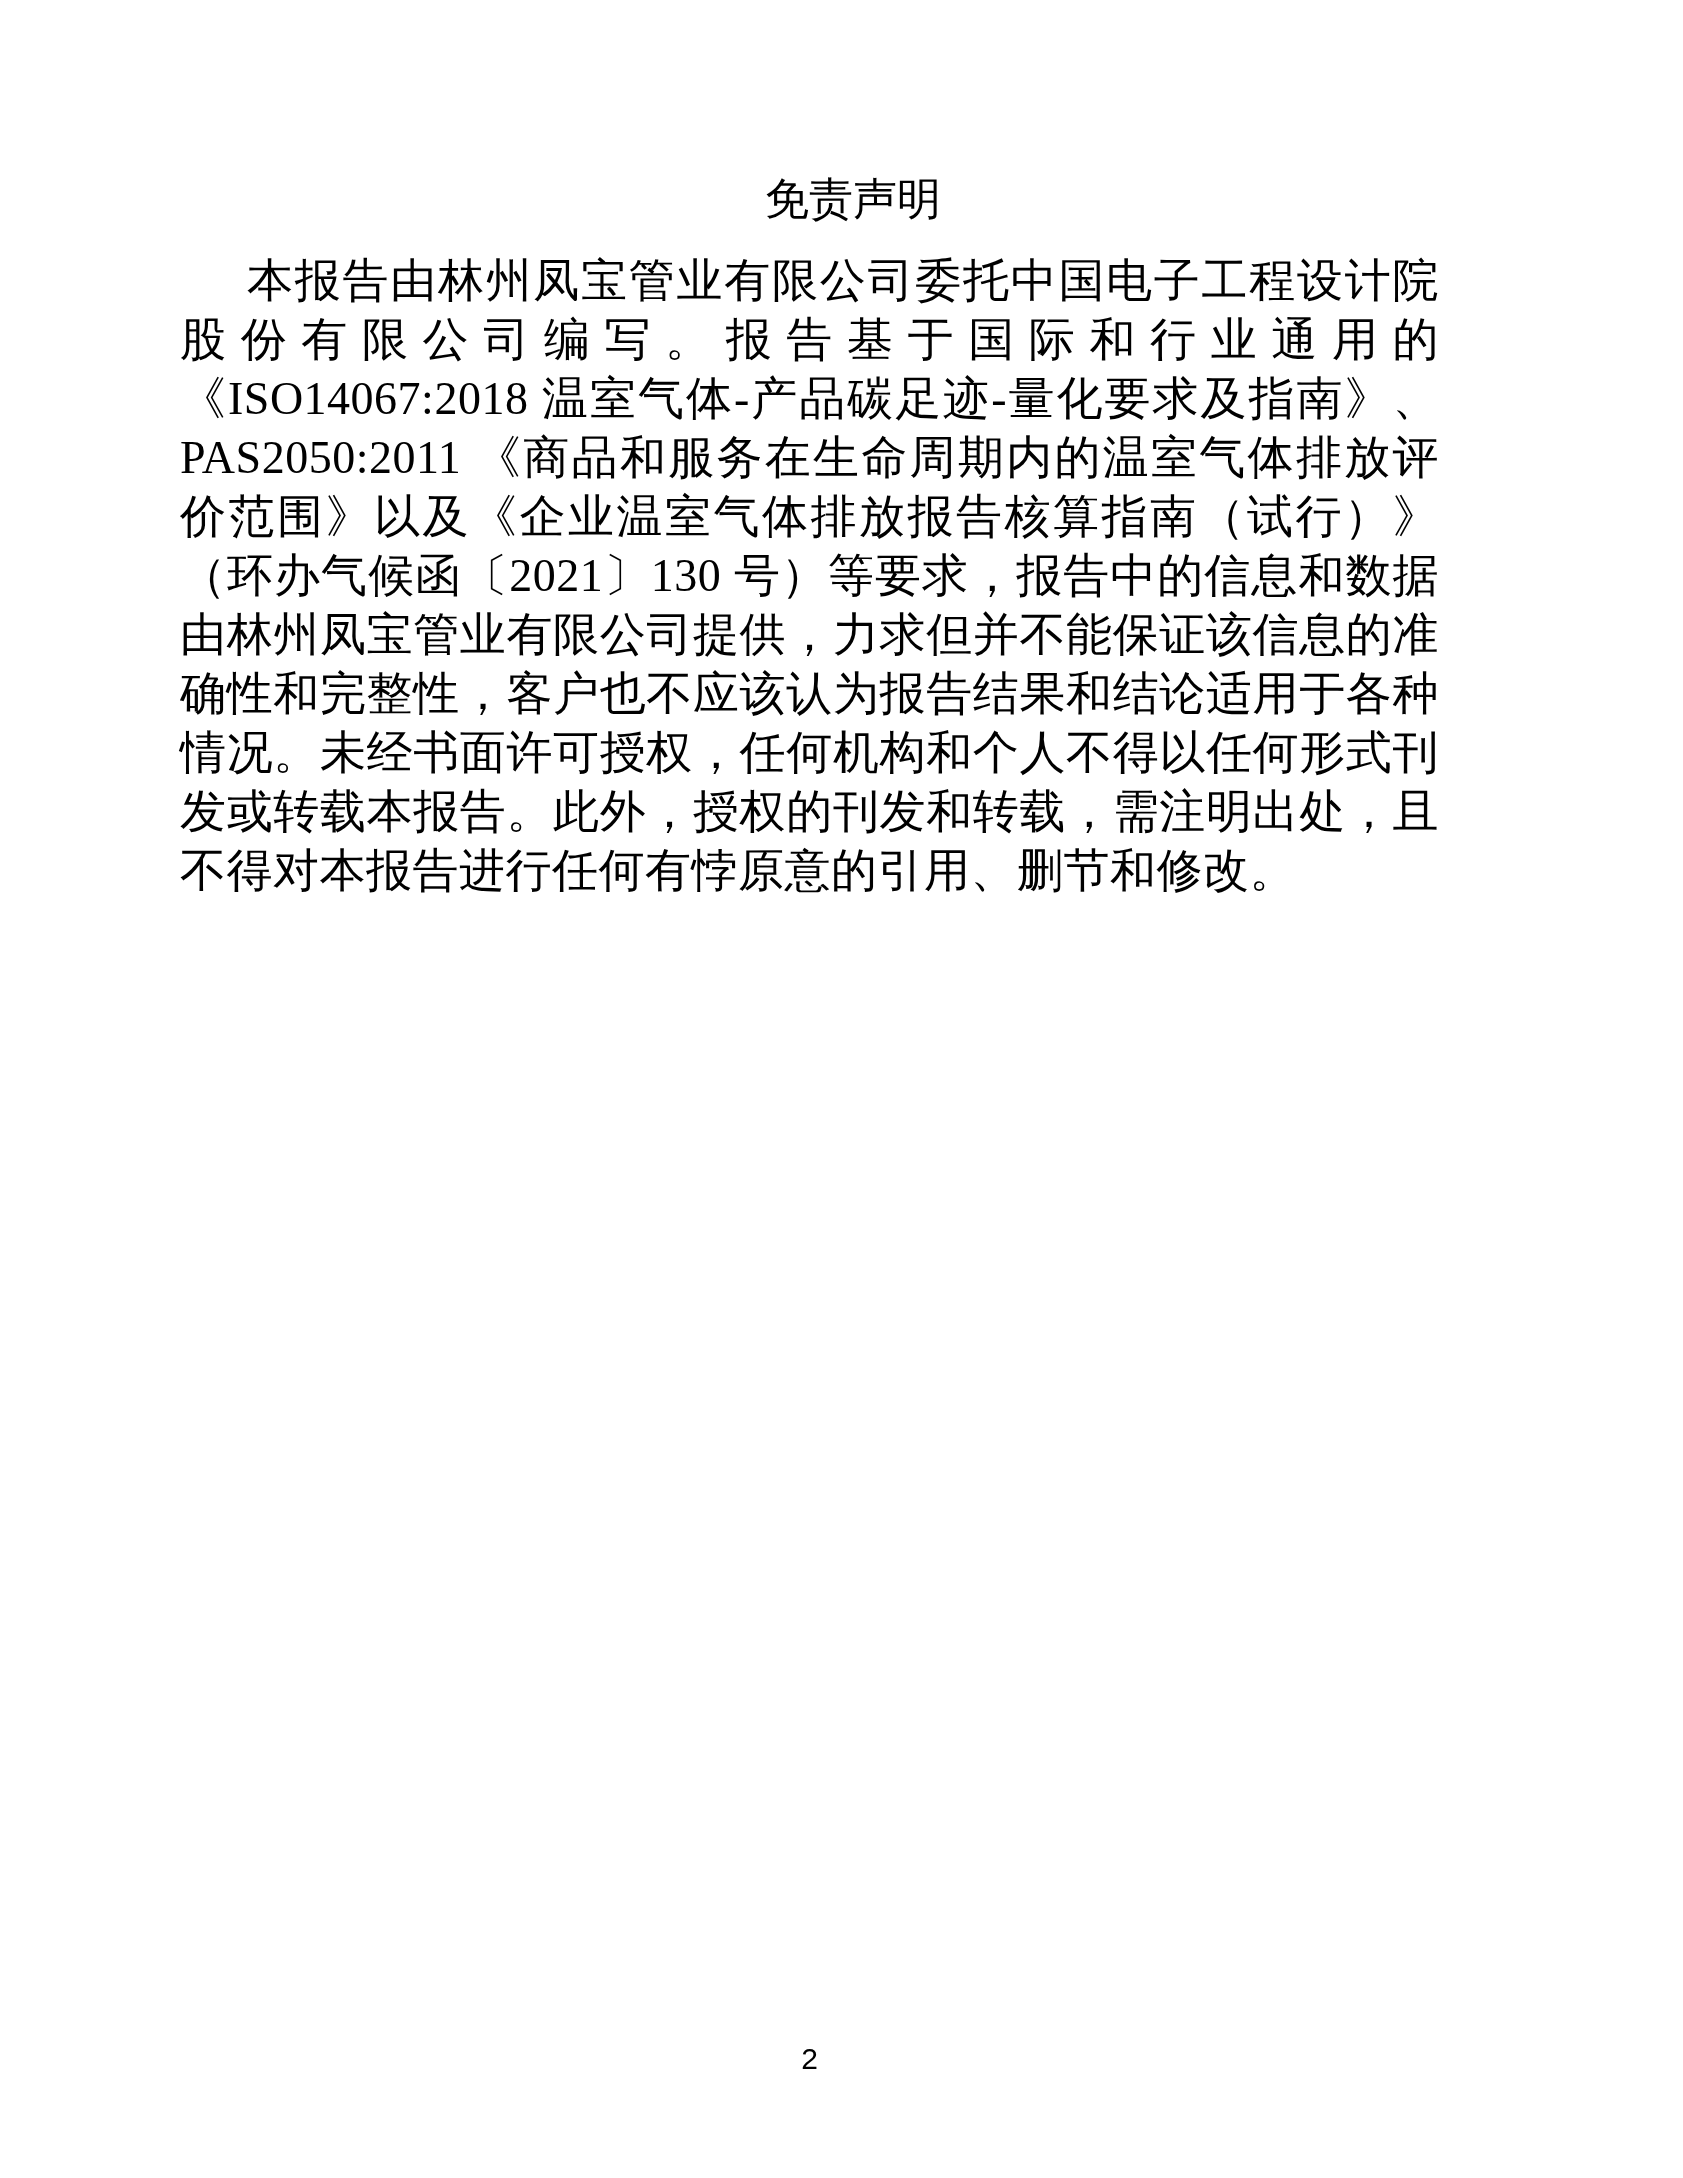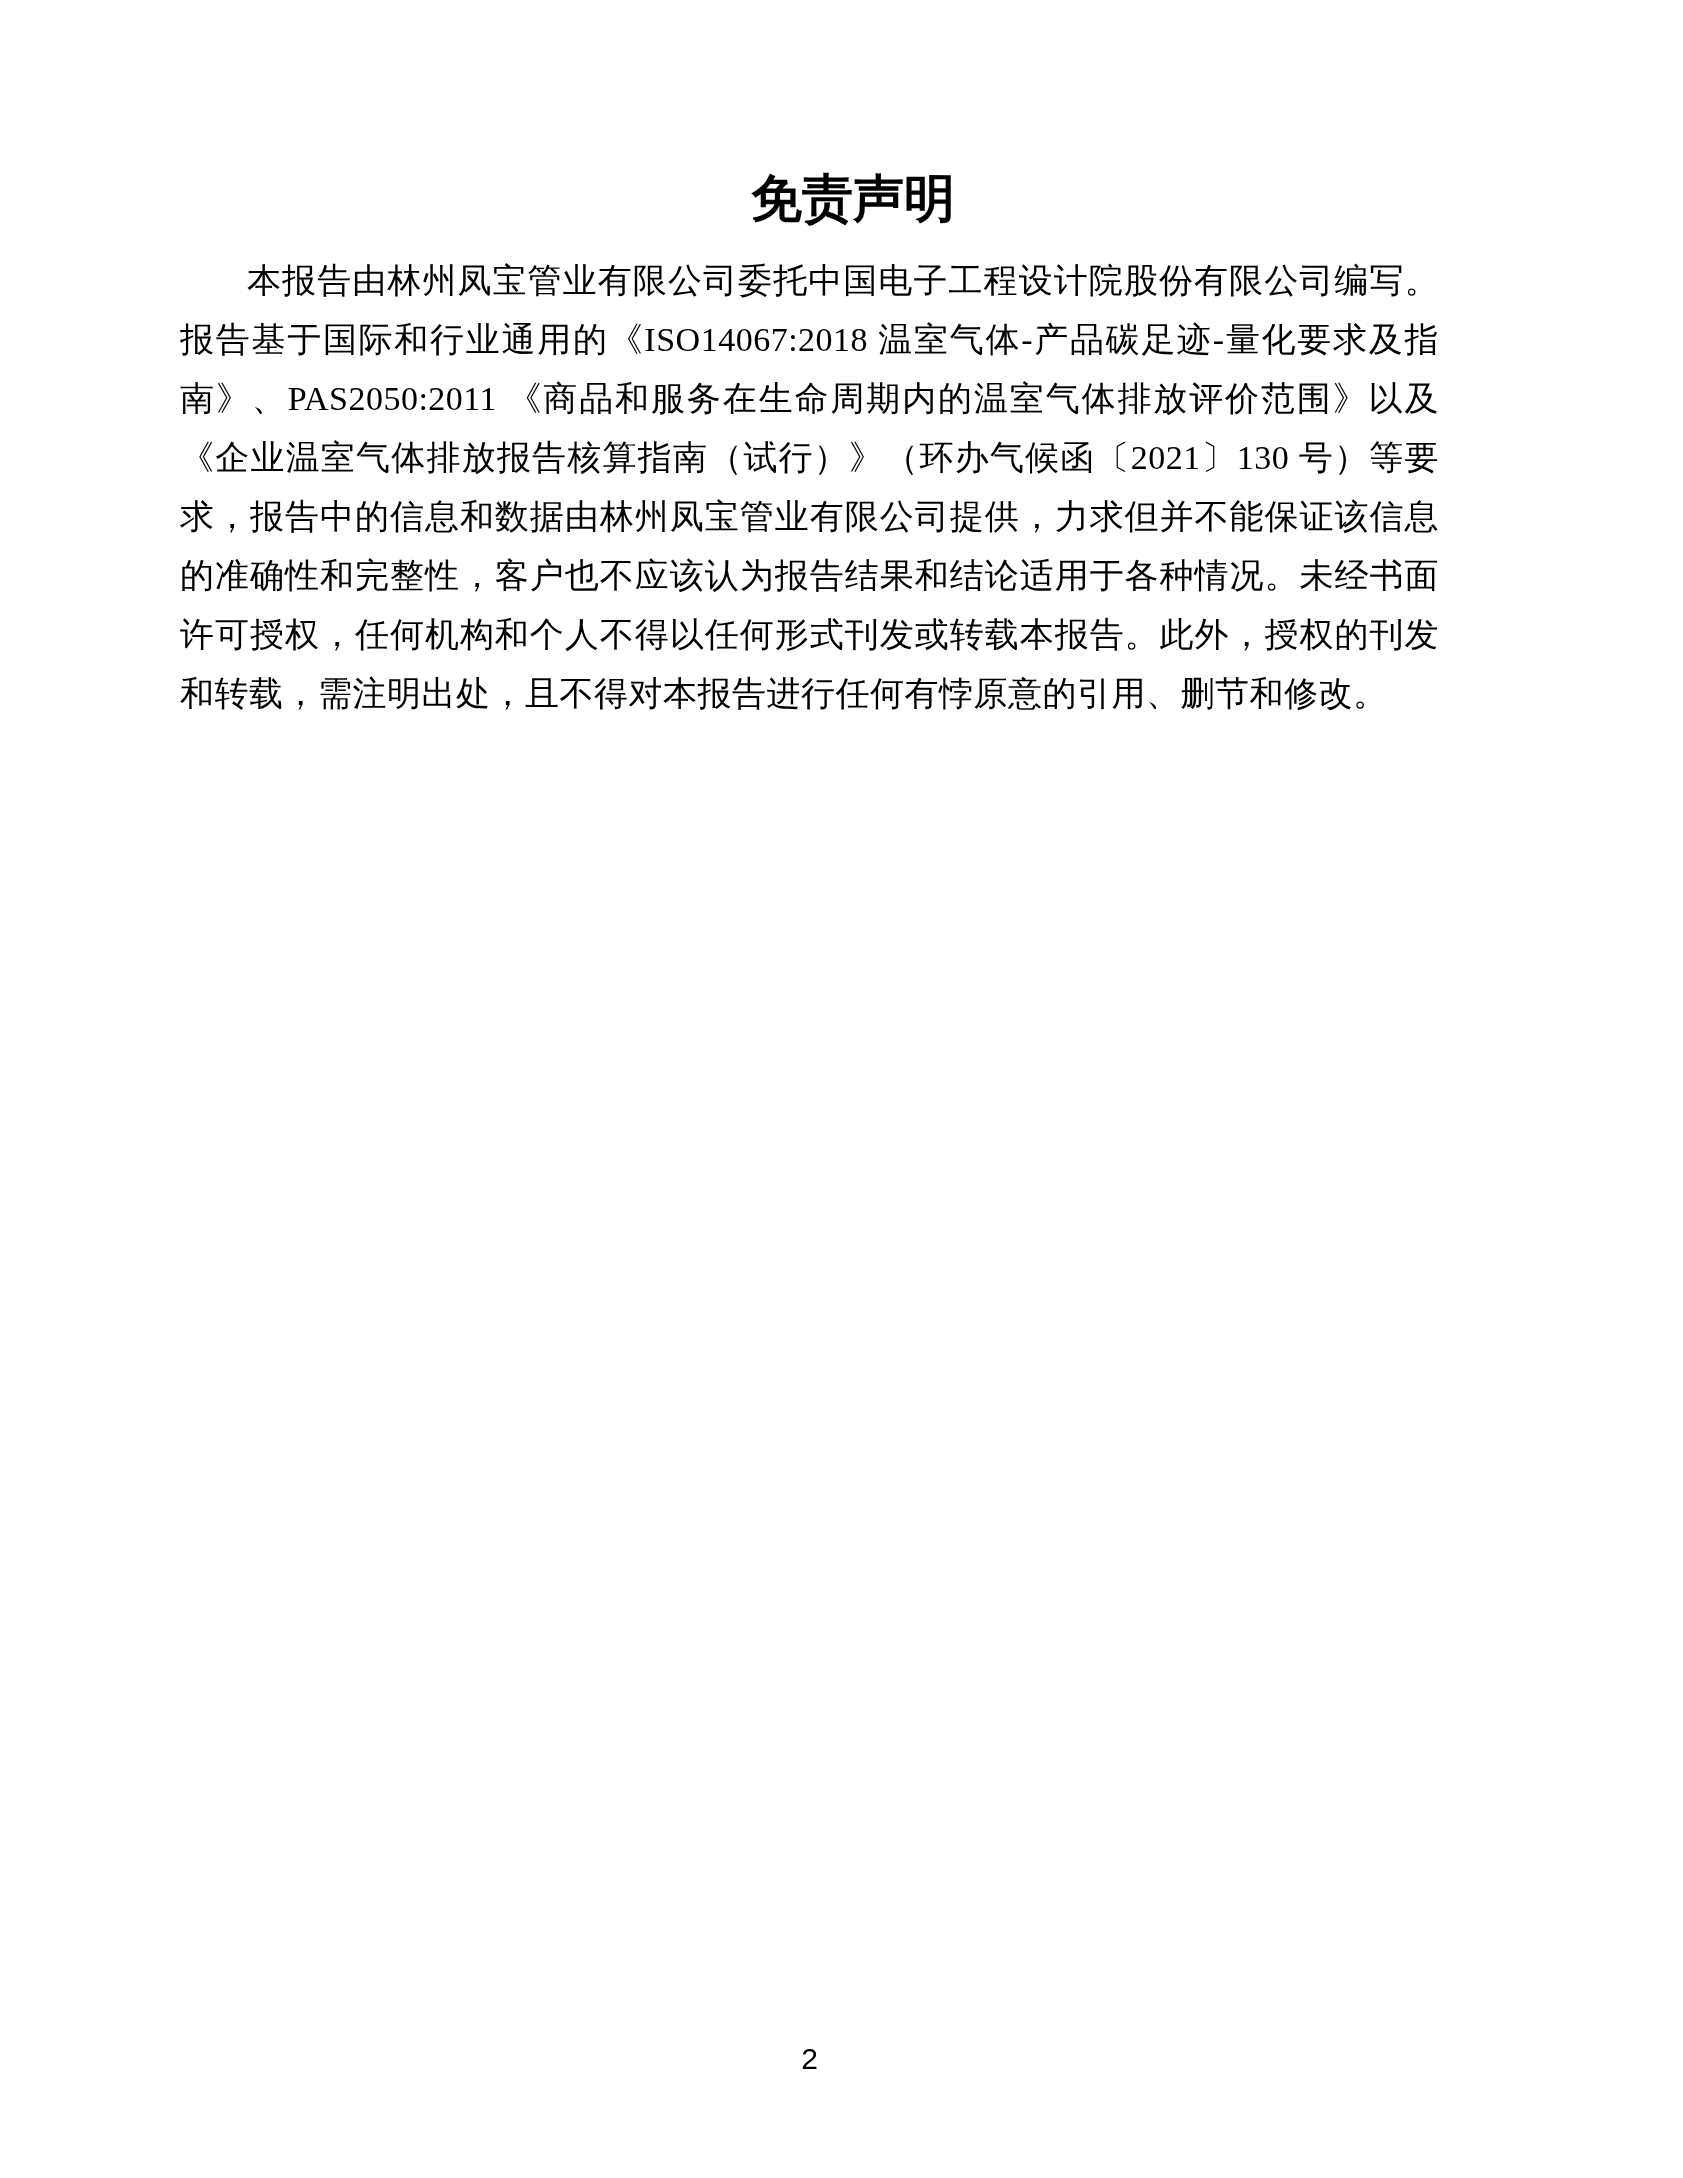--- a/index.html
+++ b/index.html
@@ -18,31 +18,31 @@
       overflow: hidden;
     }
     .content {
       position: absolute;
       left: 180px;
       top: 170px;
       width: 1259px;
     }
     .doc-title {
       margin: 0;
-      font-size: 51px;
+      font-size: 44px;
       line-height: 59px;
-      font-weight: 700;
+      font-weight: 400;
       text-align: center;
       
       text-indent: 87px;
       white-space: nowrap;
     }
     .doc-paragraph {
       margin: 22px 0 0 0;
-      font-size: 34px;
+      font-size: 46px;
       line-height: 59px;
       text-align: justify;
       text-justify: inter-ideograph;
       text-indent: 67px;
       letter-spacing: 0.5px;
     }
     .page-footer {
       position: absolute;
       left: 180px;
       top: 2041px;

